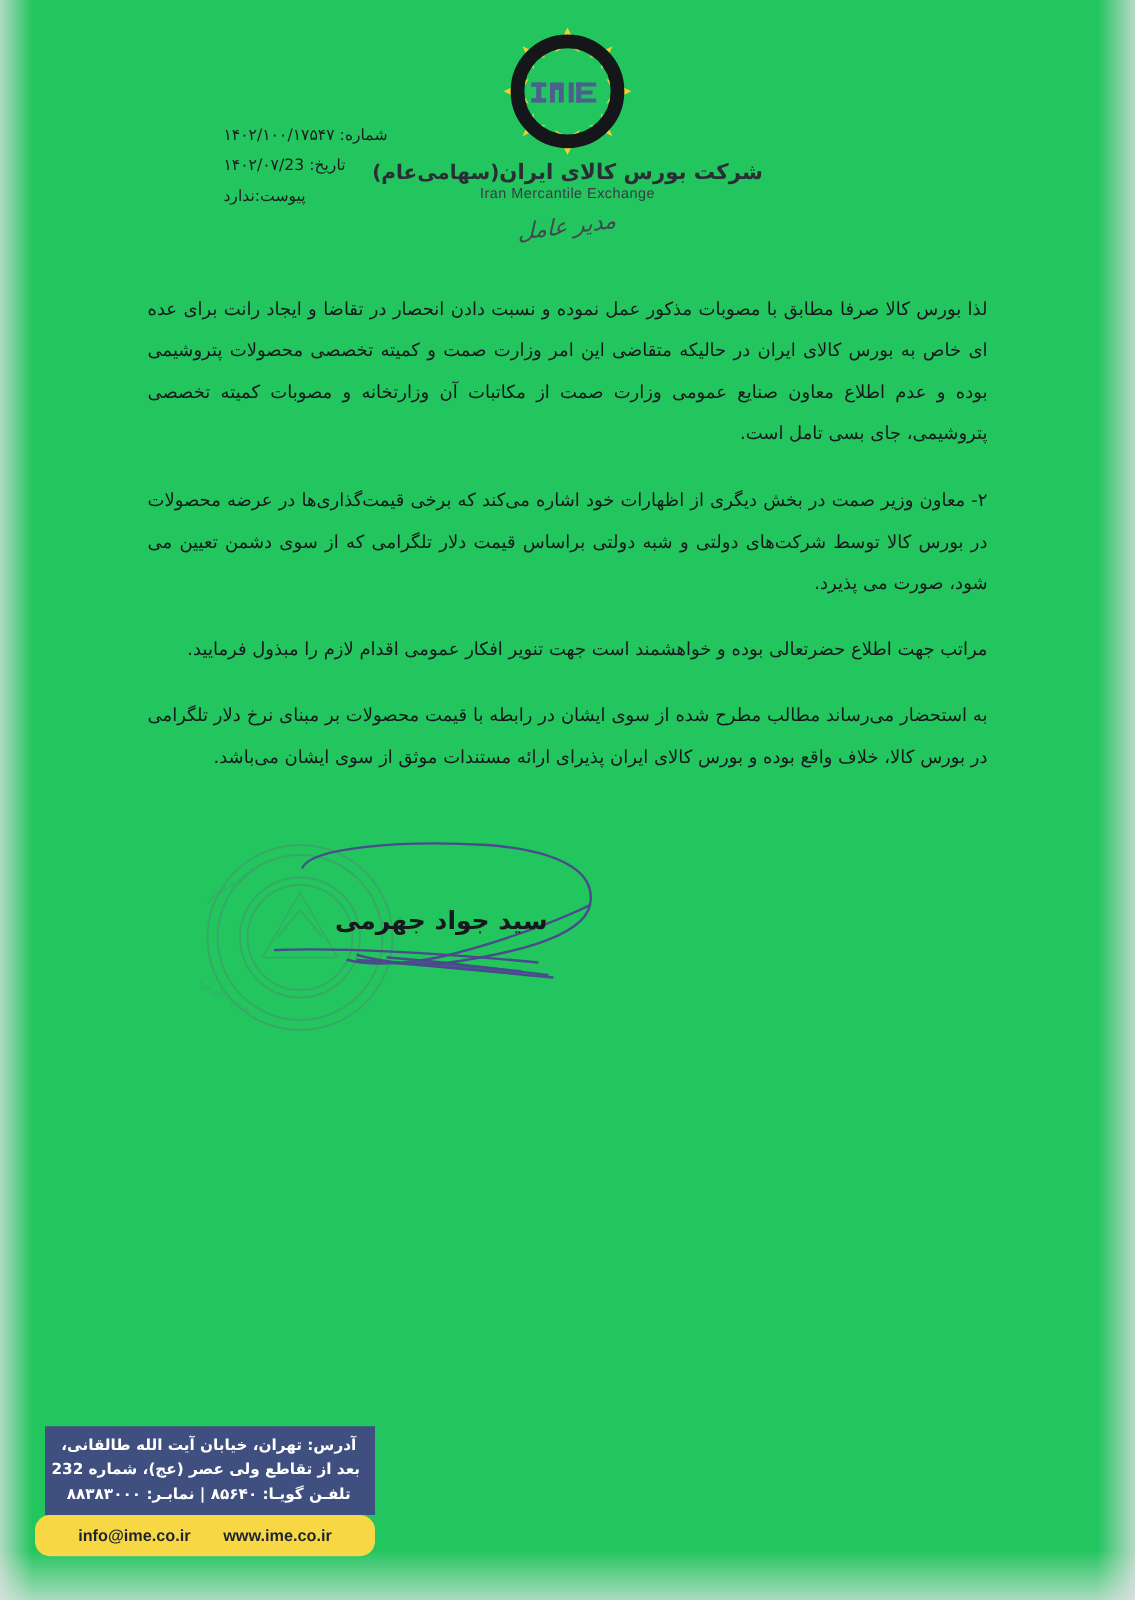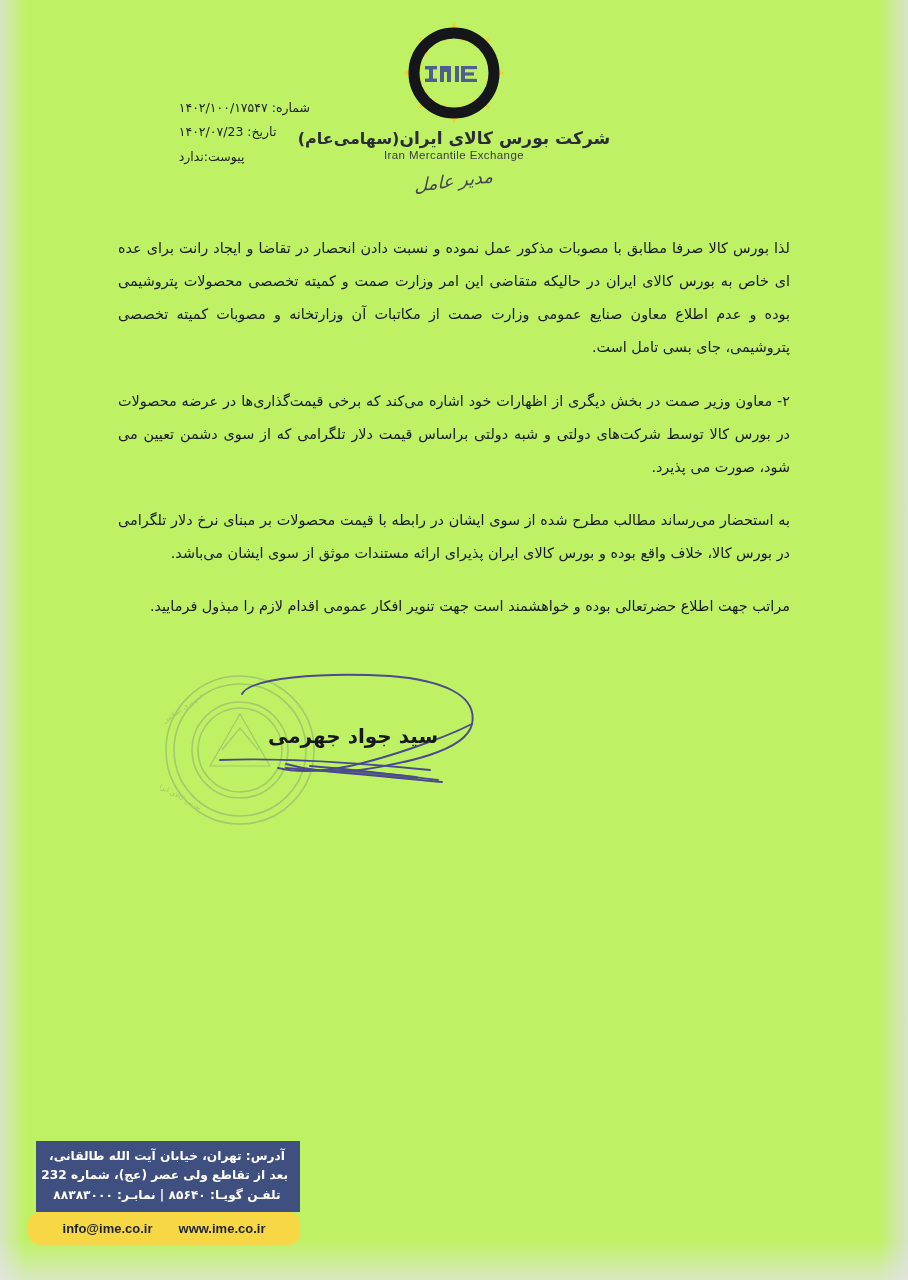--- a/index.html
+++ b/index.html
@@ -8,21 +8,21 @@
     width: 908px;
     height: 1280px;
     background: #ffffff;
     font-family: "DejaVu Sans", "Liberation Sans", sans-serif;
   }
 
   .page {
     position: relative;
     width: 908px;
     height: 1280px;
-    background: #bef264;
+    background: #22c55e;
     overflow: hidden;
   }
 
   
   .scan-shade-left {
     position: absolute; left: 0; top: 0; width: 26px; height: 1280px;
     background: linear-gradient(to right, rgba(225,225,228,0.75), rgba(255,255,255,0));
     pointer-events: none;
   }
   .scan-shade-right {
@@ -186,22 +186,22 @@
       </div>
       <div class="company-en">Iran Mercantile Exchange</div>
       <div class="role-script">مدیر عامل</div>
     </div>
 
   </div>
 
   <div class="body-area">
     <p class="para">لذا بورس کالا صرفا مطابق با مصوبات مذکور عمل نموده و نسبت دادن انحصار در تقاضا و ایجاد رانت برای عده ای خاص به بورس کالای ایران در حالیکه متقاضی این امر وزارت صمت و کمیته تخصصی محصولات پتروشیمی بوده و عدم اطلاع معاون صنایع عمومی وزارت صمت از مکاتبات آن وزارتخانه و مصوبات کمیته تخصصی پتروشیمی، جای بسی تامل است.</p>
     <p class="para">۲- معاون وزیر صمت در بخش دیگری از اظهارات خود اشاره می‌کند که برخی قیمت‌گذاری‌ها در عرضه محصولات در بورس کالا توسط شرکت‌های دولتی و شبه دولتی براساس قیمت دلار تلگرامی که از سوی دشمن تعیین می شود، صورت می پذیرد.</p>
+    <p class="para">مراتب جهت اطلاع حضرتعالی بوده و خواهشمند است جهت تنویر افکار عمومی اقدام لازم را مبذول فرمایید.</p>
     <p class="para">به استحضار می‌رساند مطالب مطرح شده از سوی ایشان در رابطه با قیمت محصولات بر مبنای نرخ دلار تلگرامی در بورس کالا، خلاف واقع بوده و بورس کالای ایران پذیرای ارائه مستندات موثق از سوی ایشان می‌باشد.</p>
-    <p class="para">مراتب جهت اطلاع حضرتعالی بوده و خواهشمند است جهت تنویر افکار عمومی اقدام لازم را مبذول فرمایید.</p>
   </div>
 
   <div class="sig-area">
     <div class="stamp">
       <svg width="160" height="160" viewBox="0 0 160 160">
         <g fill="none" stroke="#6a6a78" stroke-width="1.6">
           <circle cx="80" cy="80" r="74"></circle>
           <circle cx="80" cy="80" r="66"></circle>
           <circle cx="80" cy="80" r="48"></circle>
           <circle cx="80" cy="80" r="42"></circle>

